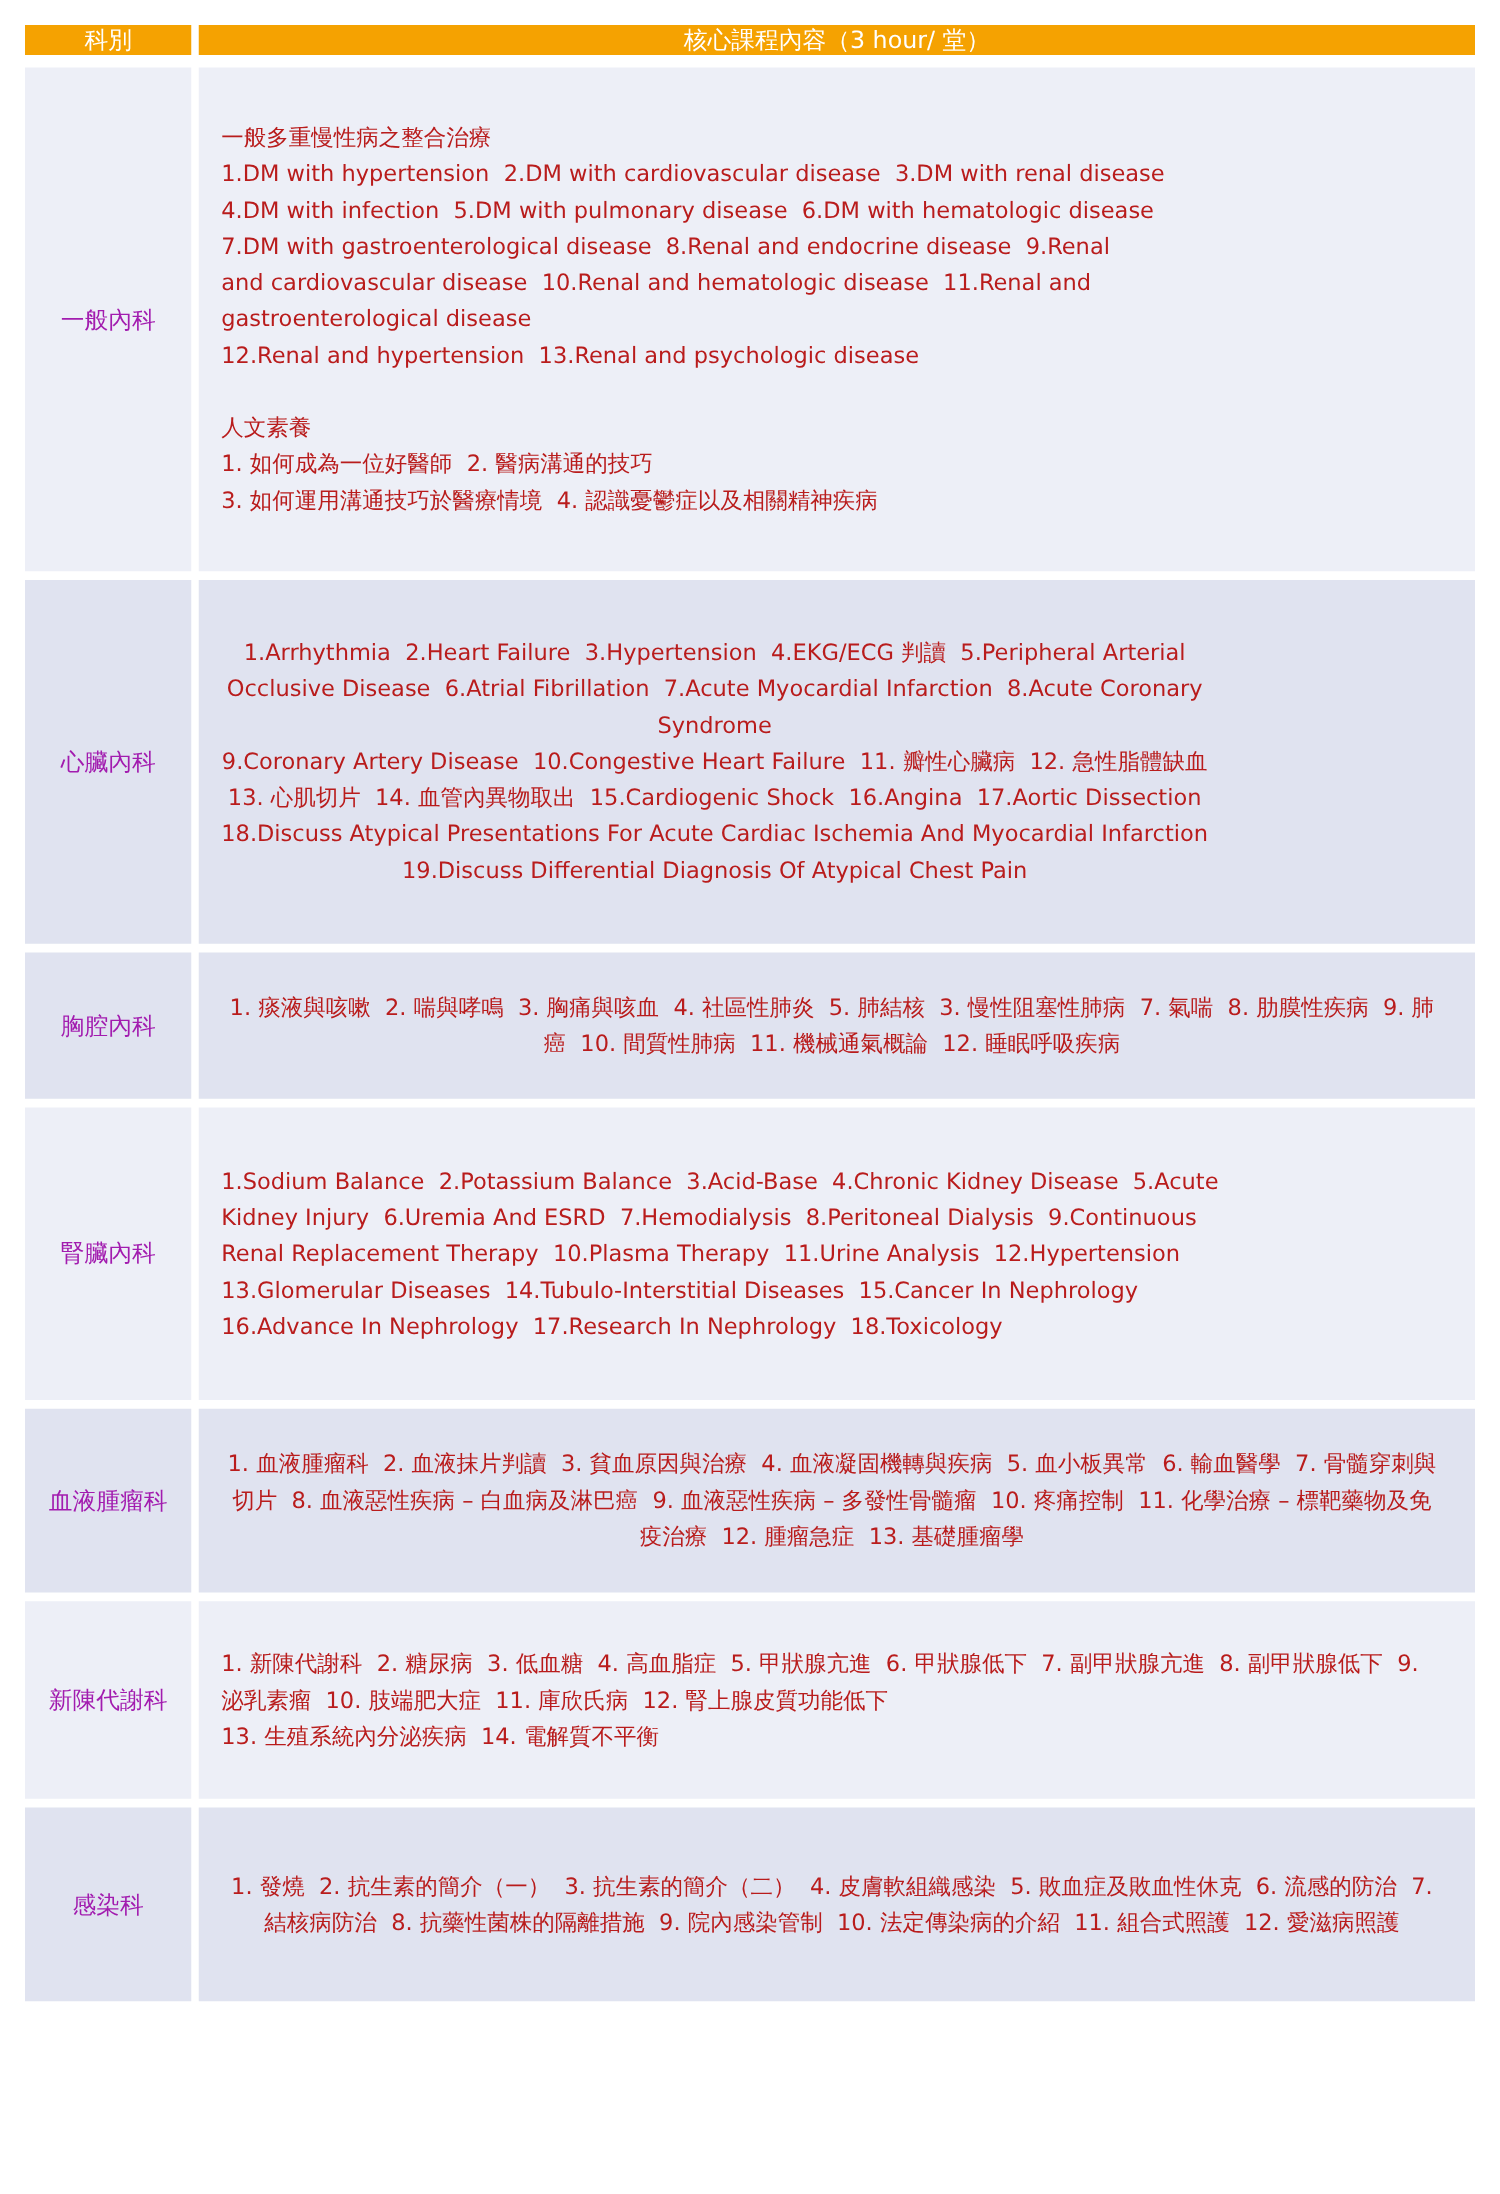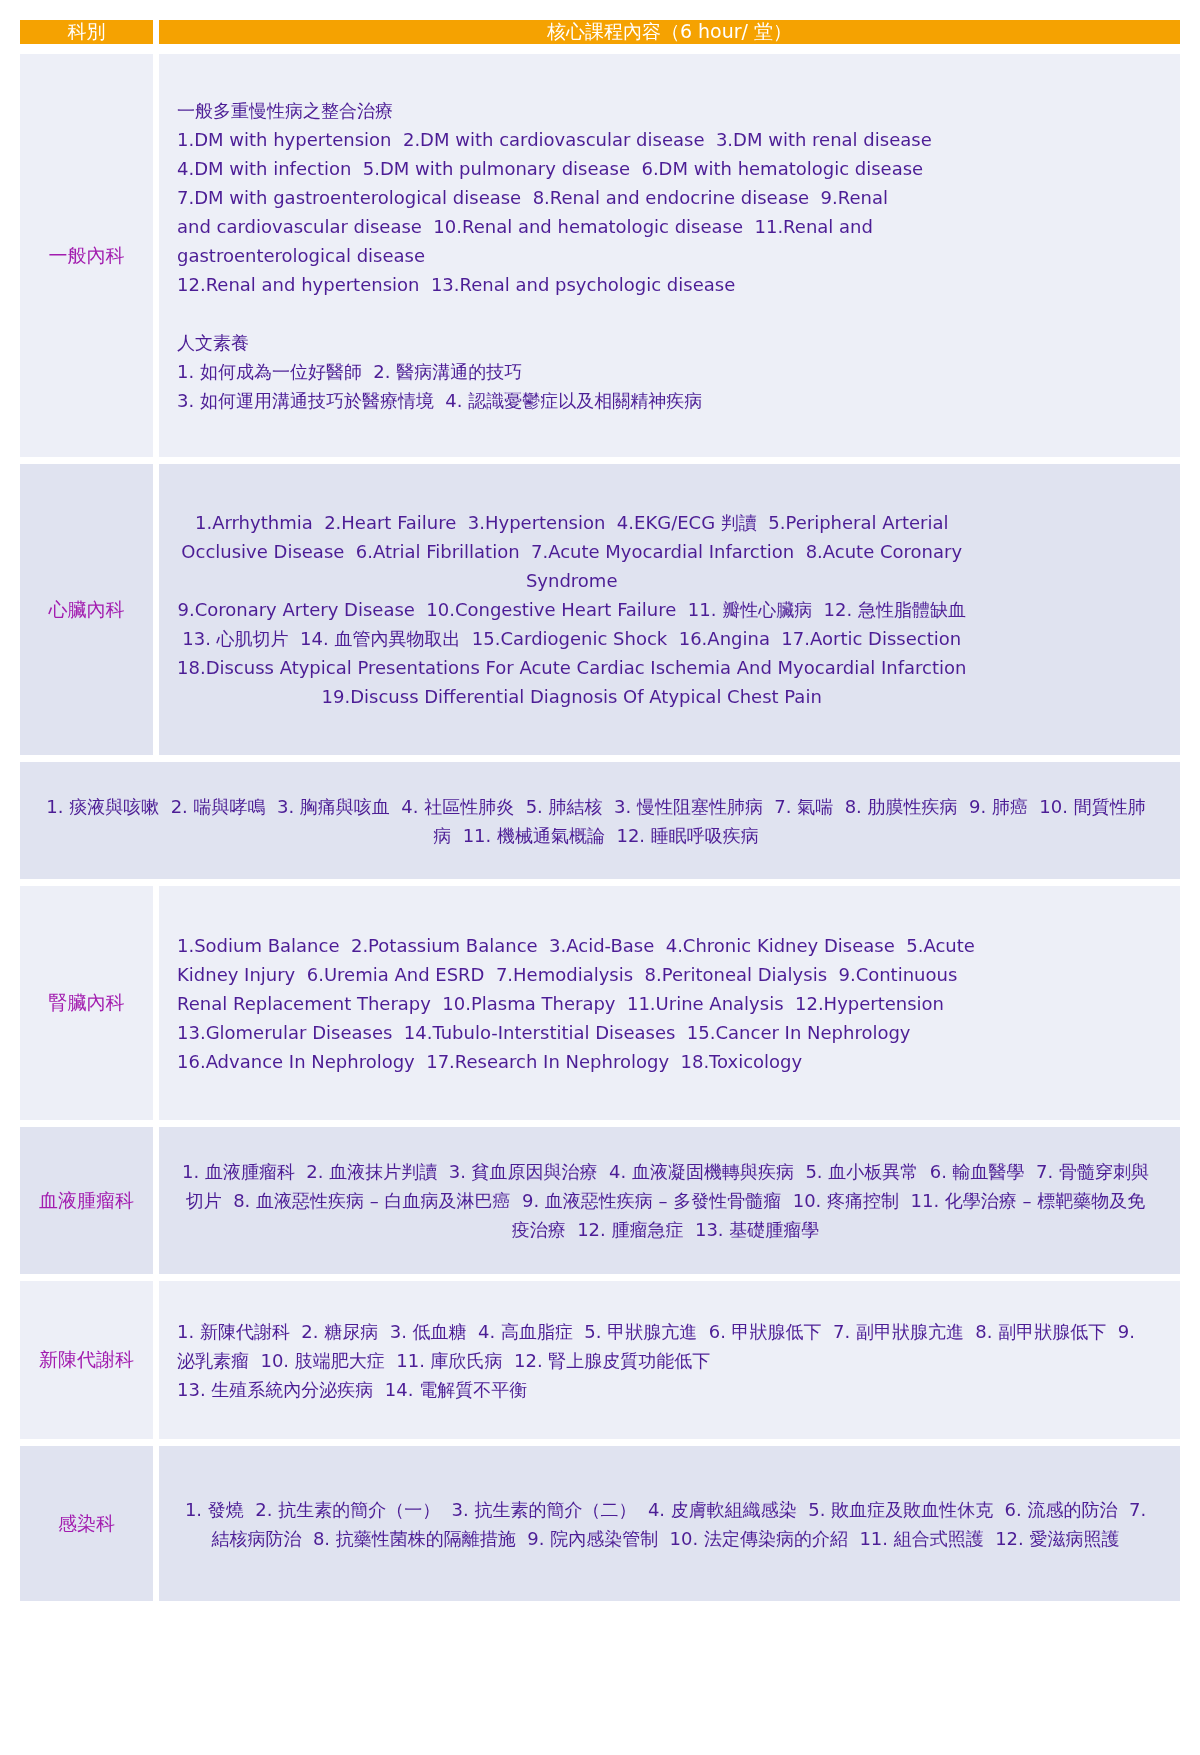--- a/index.html
+++ b/index.html
@@ -20,41 +20,41 @@
     flex: 1 1 auto;
     display: flex; align-items: center;
     padding: 6px 26px 6px 18px;
   }
   .header-row .cell {
     background: #f5a201; color: #ffffff; font-size: 19px;
     display: flex; align-items: center; justify-content: center; padding: 0;
   }
   .content-text {
     white-space: pre-wrap;
-    font-size: 18px; line-height: 29px; color: #4c1d95;
+    font-size: 18px; line-height: 29px; color: #b91c1c;
     word-break: break-word;
   }
   .band-light .cell { background: #edeff7; }
   .band-dark  .cell { background: #e0e3f0; text-align: center; }
   .r1 { height: 403px; }
   .r2 { height: 291px; }
   .r3 { height: 113px; }
   .r4 { height: 117px; }
   .r5 { height: 234px; }
   .r6 { height: 147px; }
   .r7 { height: 158px; }
   .r8 { height: 155px; }
 </style>
 </head>
 <body>
 
 <div class="page">
   <div class="t-row header-row">
     <div class="cell cell-dept">科別</div>
-    <div class="cell cell-content">核心課程內容（6 hour/ 堂）</div>
+    <div class="cell cell-content">核心課程內容（3 hour/ 堂）</div>
   </div>
 
   <div class="t-row band-light r1">
     <div class="cell cell-dept">一般內科</div>
     <div class="cell cell-content">
       <div class="content-text">一般多重慢性病之整合治療
 1.DM with hypertension  2.DM with cardiovascular disease  3.DM with renal disease
 4.DM with infection  5.DM with pulmonary disease  6.DM with hematologic disease
 7.DM with gastroenterological disease  8.Renal and endocrine disease  9.Renal
 and cardiovascular disease  10.Renal and hematologic disease  11.Renal and
@@ -75,20 +75,21 @@
 Syndrome
 9.Coronary Artery Disease  10.Congestive Heart Failure  11. 瓣性心臟病  12. 急性脂體缺血
 13. 心肌切片  14. 血管內異物取出  15.Cardiogenic Shock  16.Angina  17.Aortic Dissection
 18.Discuss Atypical Presentations For Acute Cardiac Ischemia And Myocardial Infarction
 19.Discuss Differential Diagnosis Of Atypical Chest Pain</div>
     </div>
   </div>
 
 
   <div class="t-row band-dark r4">
+    <div class="cell cell-dept">胸腔內科</div>
     <div class="cell cell-content">
       <div class="content-text">1. 痰液與咳嗽  2. 喘與哮鳴  3. 胸痛與咳血  4. 社區性肺炎  5. 肺結核  3. 慢性阻塞性肺病  7. 氣喘  8. 肋膜性疾病  9. 肺癌  10. 間質性肺病  11. 機械通氣概論  12. 睡眠呼吸疾病</div>
     </div>
   </div>
 
   <div class="t-row band-light r5">
     <div class="cell cell-dept">腎臟內科</div>
     <div class="cell cell-content">
       <div class="content-text">1.Sodium Balance  2.Potassium Balance  3.Acid-Base  4.Chronic Kidney Disease  5.Acute
 Kidney Injury  6.Uremia And ESRD  7.Hemodialysis  8.Peritoneal Dialysis  9.Continuous

